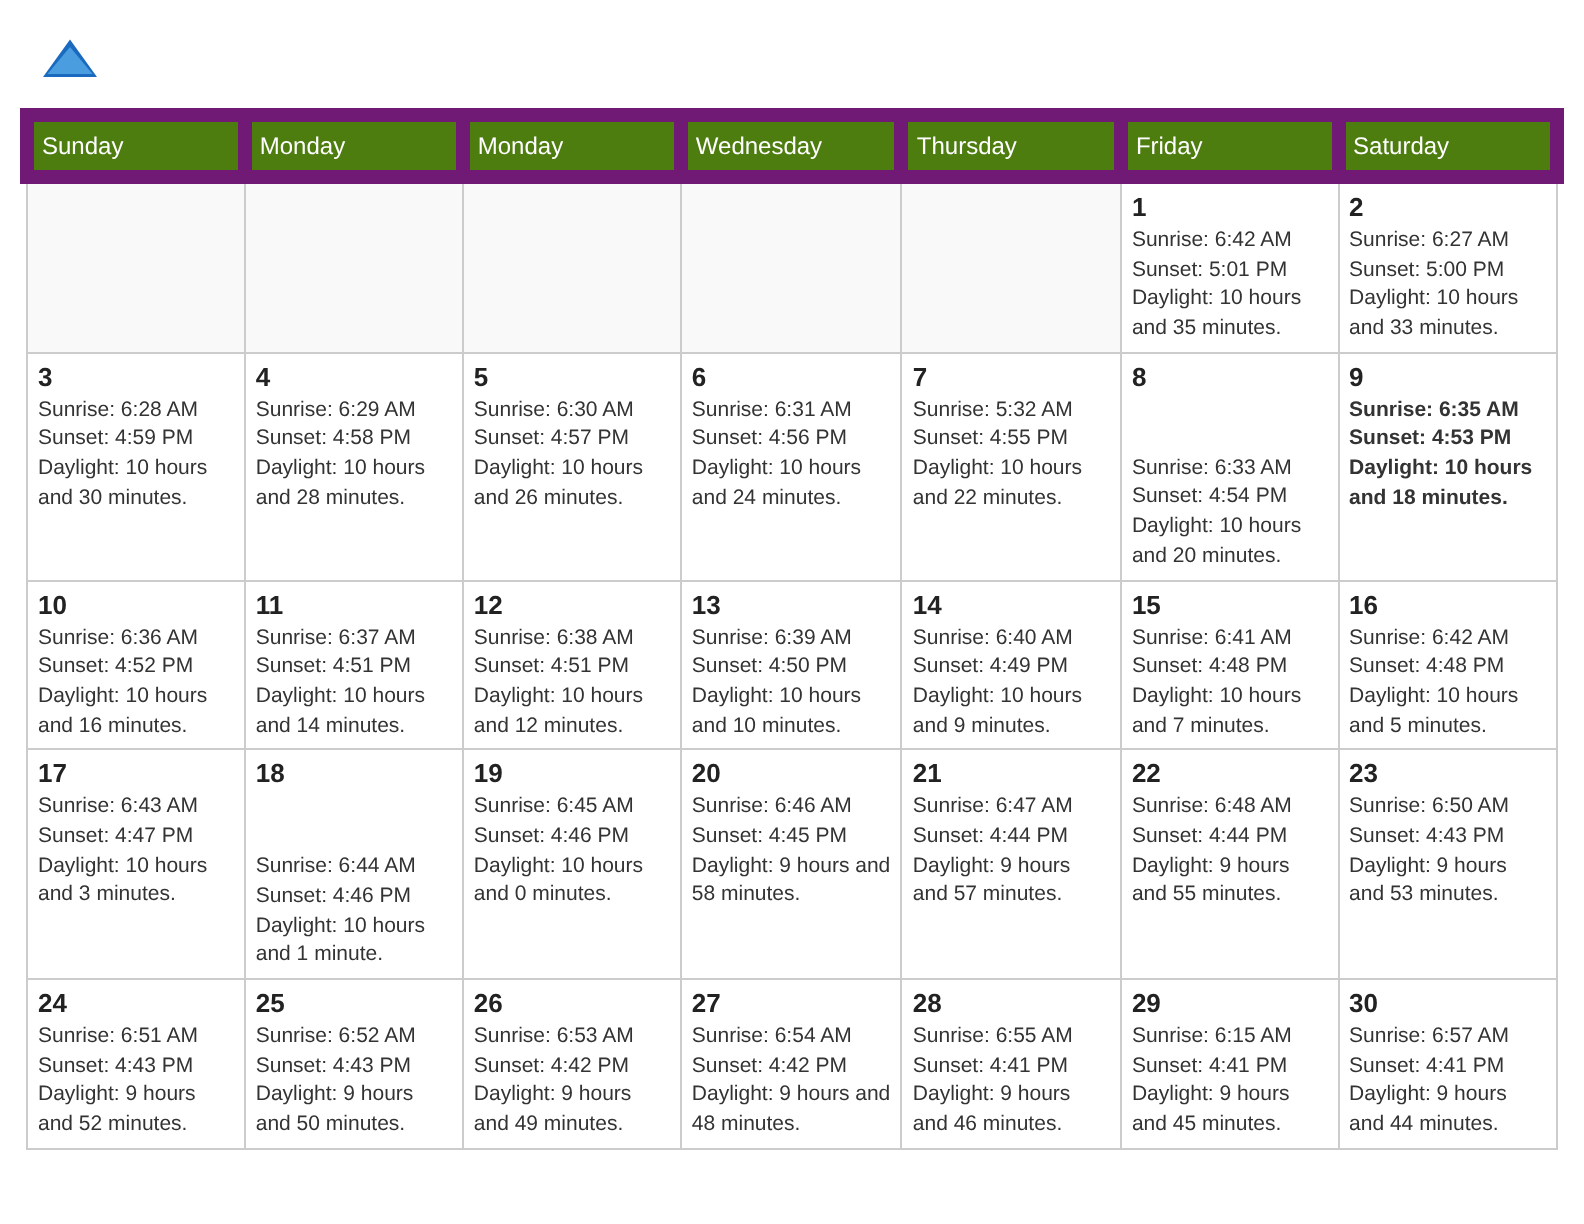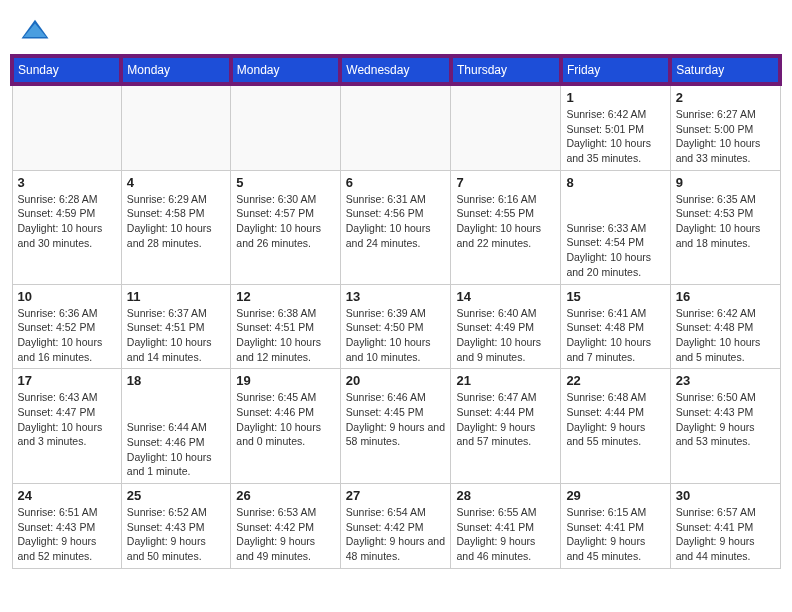--- a/index.html
+++ b/index.html
@@ -52,27 +52,27 @@
     .subtitle {
       font-size: 15px;
       color: #555;
     }
     .calendar {
       width: 100%;
       border-collapse: collapse;
       font-size: 11px;
     }
     .calendar th {
-      background-color: #1d4ed8;
+      background-color: #4d7c0f;
       color: #fff;
       padding: 5px 4px;
       text-align: left;
       font-size: 12px;
       font-weight: normal;
-      border: 4px solid #701a75;
+      border: 7px solid #701a75;
       margin-top: 10px;
     }
     .calendar td {
       border: 1px solid #ccc;
       vertical-align: top;
       padding: 4px 5px;
       width: 113px;
       min-height: 80px;
       background: #fff;
     }
@@ -167,33 +167,33 @@
 Daylight: 10 hours and 26 minutes.</div>
         </td>
         <td>
           <span class="day-num">6</span>
           <div class="day-info" style="white-space: pre-line;">Sunrise: 6:31 AM
 Sunset: 4:56 PM
 Daylight: 10 hours and 24 minutes.</div>
         </td>
         <td>
           <span class="day-num">7</span>
-          <div class="day-info" style="white-space: pre-line;">Sunrise: 6:16 AM
+          <div class="day-info" style="white-space: pre-line;">Sunrise: 5:32 AM
 Sunset: 4:55 PM
 Daylight: 10 hours and 22 minutes.</div>
         </td>
         <td>
           <span class="day-num">8</span>
           <div class="day-info" style="white-space: pre-line; margin-top: 31px;">Sunrise: 6:33 AM
 Sunset: 4:54 PM
 Daylight: 10 hours and 20 minutes.</div>
         </td>
         <td>
           <span class="day-num">9</span>
-          <div class="day-info" style="white-space: pre-line;">Sunrise: 6:35 AM
+          <div class="day-info" style="white-space: pre-line; font-weight: bold;">Sunrise: 6:35 AM
 Sunset: 4:53 PM
 Daylight: 10 hours and 18 minutes.</div>
         </td>
       </tr>
       <tr>
         <td>
           <span class="day-num">10</span>
           <div class="day-info" style="white-space: pre-line;">Sunrise: 6:36 AM
 Sunset: 4:52 PM
 Daylight: 10 hours and 16 minutes.</div>

